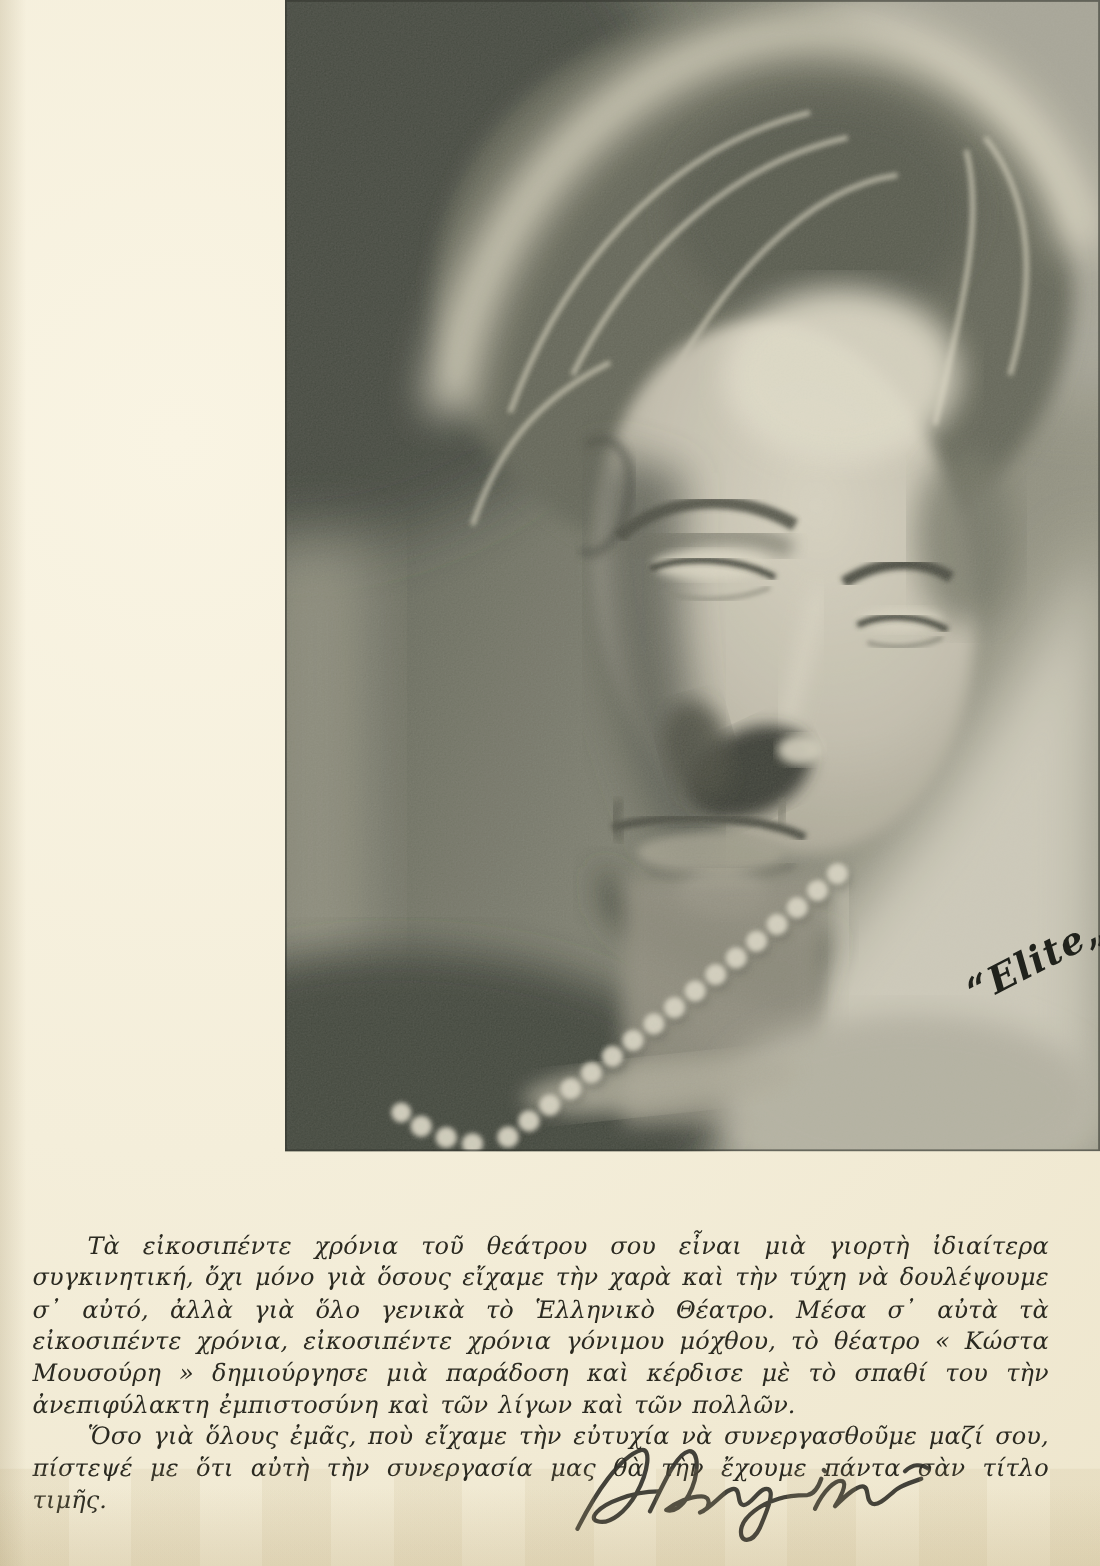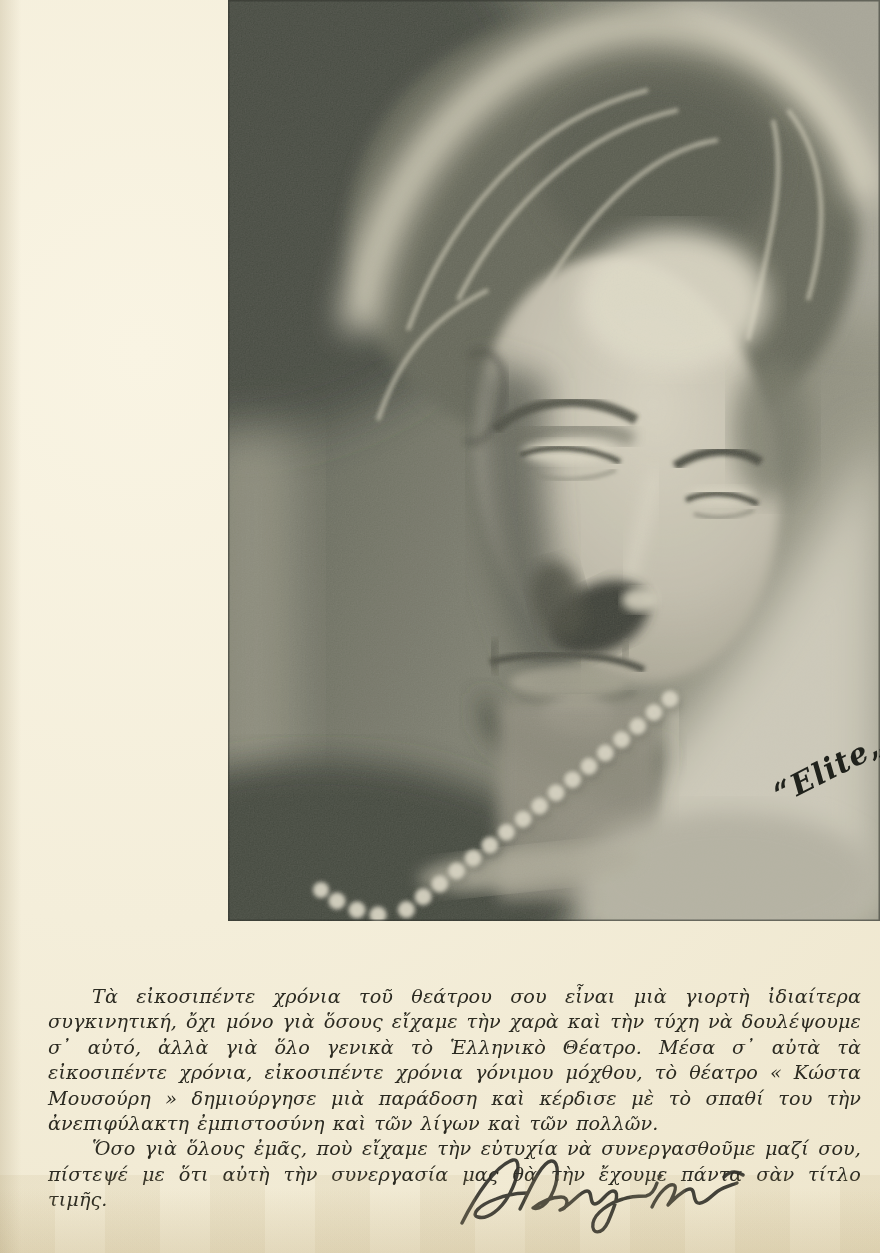--- a/index.html
+++ b/index.html
@@ -25,21 +25,21 @@
   .photo {
     position:absolute; left:228px; top:0; width:652px; height:921px;
   }
   .credit{
     position:absolute; left:776px; top:778px; width:120px;
     transform:rotate(-27deg); transform-origin:left center;
     font-style:italic; font-weight:bold; font-size:30px; letter-spacing:1px;
     color:#20221c; user-select:none;
   }
   .letter{
-    position:absolute; left:48px; top:984px; width:813px;
+    position:absolute; left:26px; top:984px; width:813px;
     font-style:italic; font-size:19.2px; line-height:25.4px;
     color:#2b2a21; text-align:justify; word-spacing:2px; letter-spacing:.1px;
   }
   .letter p{ margin:0; text-indent:44px; }
   .sig{ position:absolute; left:400px; top:1145px; width:360px; height:105px; }
 </style>
 </head>
 <body>
 
 <div class="page">

